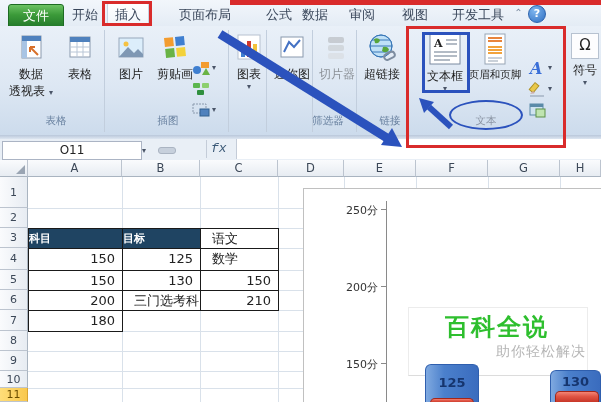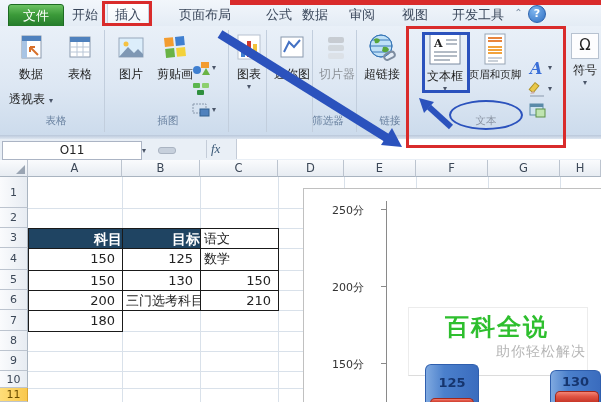--- a/index.html
+++ b/index.html
@@ -32,21 +32,21 @@
   .grplbl{top:88px;font-size:10.5px;color:#68809f;text-align:center;white-space:nowrap;}
   .smallrow{display:flex;align-items:center;gap:2px;height:21px;}
   .disabled{opacity:.45;filter:grayscale(.8);}
 
   
   #fbar{left:0;top:139px;width:601px;height:21px;background:#e9eff6;border-bottom:2px solid #f97316;}
   #nameBox{left:2px;top:2px;width:138px;height:17px;background:#fff;border:1px solid #abb4c4;
     text-align:center;line-height:16px;font-size:12px;}
   #nameCaret{left:142px;top:7px;font-size:8px;color:#4a5568;}
   #splitPill{left:158px;top:8px;width:16px;height:5px;border-radius:3px;background:#c7d0dc;border:1px solid #aab4c2;}
-  #fxBtn{left:211px;top:1px;width:24px;height:18px;font-family:Liberation Serif, serif;
+  #fxBtn{left:211px;top:1px;width:24px;height:18px;font-family:Liberation Mono, monospace;
     font-style:italic;font-size:13px;color:#3c5a78;line-height:18px;}
   #fxSep{left:206px;top:1px;width:1px;height:18px;background:#c4ccd8;}
   #fInput{left:236px;top:0px;width:365px;height:20px;border:none;border-left:1px solid #c4ccd8;background:#fff;outline:none;font-size:12px;padding:0 4px;}
 
   
   .chead{top:160px;height:17px;background:linear-gradient(#fafbfd,#e7ecf2);border-right:1px solid #bcc4cf;
     border-bottom:1px solid #a9b4c0;box-sizing:border-box;text-align:center;line-height:16px;
     font-size:11.5px;color:#3c4858;}
   .rhead{left:0;width:28px;background:linear-gradient(90deg,#fafbfd,#e7ecf2);border-right:1px solid #a9b4c0;
     border-bottom:1px solid #bcc4cf;box-sizing:border-box;text-align:center;font-size:11px;color:#3c4858;
@@ -57,29 +57,29 @@
 
   
   .vline{top:177px;height:225px;width:1px;background:#d9e1ea;}
   .hline{left:28px;width:573px;height:1px;background:#d9e1ea;}
 
   
   #dtable{left:28px;top:228px;display:grid;grid-template-columns:94px 78px 78px;
     grid-template-rows:20px 22px 20px 20px 21px;border-top:1px solid #1a1a1a;border-left:1px solid #1a1a1a;z-index:3;}
   #dtable div{border-right:1px solid #1a1a1a;border-bottom:1px solid #1a1a1a;background:#fff;
     font-size:13px;line-height:20px;box-sizing:border-box;overflow:hidden;white-space:nowrap;}
-  #dtable .th{background:#1f4462;color:#fff;font-weight:bold;text-align:right;font-size:14px;}
-  #dtable .nm{padding-left:3px;}
+  #dtable .th{background:#1f4462;color:#fff;font-weight:bold;text-align:left;font-size:11px;}
+  #dtable .nm{padding-left:11px;}
   #dtable .num{text-align:right;padding-right:7px;}
 
   
   #chart{left:303px;top:188px;width:297px;height:214px;background:#fff;border:1px solid #c0c0c0;z-index:4;}
   #yaxis{left:82px;top:12px;width:1px;height:202px;background:#8a8a8a;}
   .tick{left:77px;width:5px;height:1px;background:#8a8a8a;}
-  .ticklbl{left:28px;width:46px;text-align:left;font-size:11px;color:#333;}
+  .ticklbl{left:28px;width:46px;text-align:right;font-size:11px;color:#333;}
   .bar{background:linear-gradient(90deg,#7fa9e0,#4b80cc 35%,#3a6cbe);border:1px solid #2f5fae;
     border-bottom:none;border-radius:6px 6px 0 0;box-sizing:border-box;text-align:center;
     color:#16356e;font-weight:bold;font-size:13px;}
   .redshape{background:linear-gradient(#f28576,#e05545 40%,#c33122);border:1px solid #a32619;
     border-bottom:none;border-radius:5px 5px 0 0;box-sizing:border-box;}
   #wmBox{left:104px;top:118px;width:178px;height:67px;background:#fff;border:1px solid #ececec;border-bottom-color:#dcdcdc;}
   #wmTitle{left:104px;top:122px;width:178px;text-align:center;font-size:24px;font-weight:bold;
     color:#2ebf2e;letter-spacing:2px;}
   #wmSub{left:104px;top:154px;width:178px;text-align:right;font-size:14px;color:#b5b5b5;letter-spacing:1px;}
 
@@ -114,21 +114,21 @@
   <div id="ribbon" class="abs">
 
     <div class="bigbtn abs" style="left:4px;width:54px">
       <svg width="26" height="30">
           <rect x="4" y="3" width="19" height="22" fill="#fff" stroke="#8a99ad"></rect>
           <rect x="4" y="3" width="19" height="5" fill="#4f81bd"></rect>
           <rect x="4" y="8" width="5" height="17" fill="#a8c4e4"></rect>
           <path d="M20 22 L12 14 M12 14 l0 5 M12 14 l5 0" stroke="#d8702a" stroke-width="2" fill="none"></path>
         </svg>
       <div class="lbl">数据</div>
-      <div class="lbl" style="margin-top:8px"><span>透视表</span> <span class="caret">▾</span></div>
+      <div class="lbl" style="margin-top:0"><span>透视表</span> <span class="caret">▾</span></div>
     </div>
     <div class="bigbtn abs" style="left:58px;width:44px">
       <svg width="26" height="30">
           <rect x="3" y="4" width="20" height="20" fill="#fff" stroke="#8a99ad"></rect>
           <rect x="3" y="4" width="20" height="5" fill="#4f81bd"></rect>
           <path d="M3 14h20 M3 19h20 M10 9v15 M16 9v15" stroke="#b9c6d6" stroke-width="1" fill="none"></path>
         </svg>
       <div class="lbl">表格</div>
     </div>
     <div class="divider abs" style="left:104px"></div>

